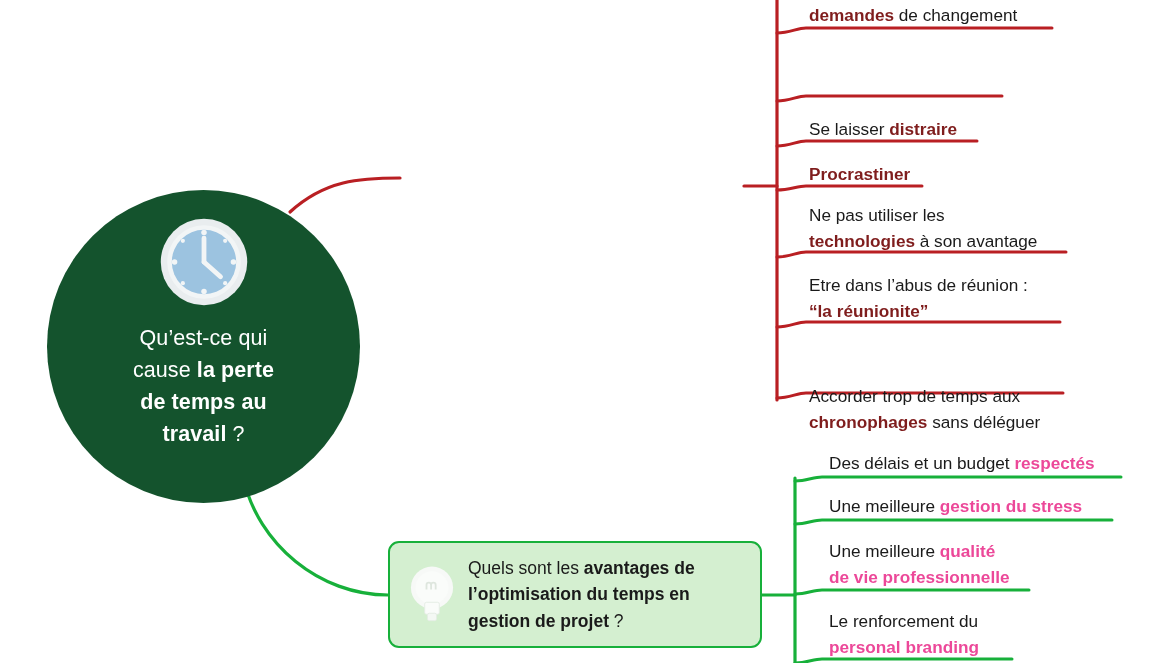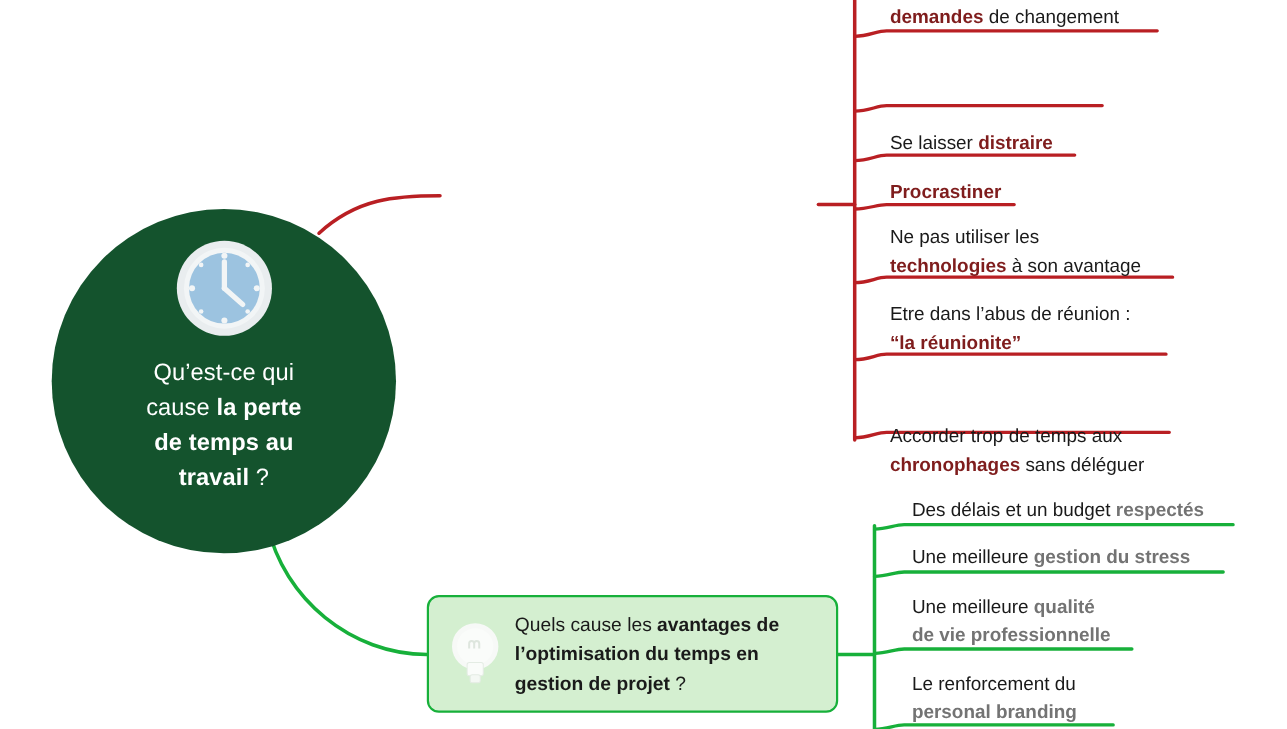--- a/index.html
+++ b/index.html
@@ -87,21 +87,21 @@
   
   .leaf {
     position: absolute;
     font-size: 17.2px;
     line-height: 25.5px;
     color: #1a1a1a;
     white-space: nowrap;
   }
   .leaf b { font-weight: bold; }
   .leaf.red b   { color: #7f1d1d; }
-  .leaf.green b { color: #737373; }
+  .leaf.green b { color: #ec4899; }
 </style>
 </head>
 <body>
 
 <div id="stage">
 
   <svg class="lines" viewBox="0 0 1170 663">
 
     <path d="M 290 212 C 325 180 360 178 400 178" fill="none" stroke="#B91F23" stroke-width="3.2" stroke-linecap="round"></path>
 
@@ -156,21 +156,21 @@
 
   <div class="branch-box" id="box-green">
     <svg class="bx-icon" width="56" height="66" viewBox="0 0 60 72">
       <circle cx="30" cy="28" r="23" fill="#F7F9F7"></circle>
       <circle cx="30" cy="28" r="18" fill="#FAFCFA"></circle>
       <path d="M24 30 v-5 a2.5 2.5 0 0 1 5 0 v5 M29 30 v-5 a2.5 2.5 0 0 1 5 0 v5" fill="none" stroke="#DEE6DE" stroke-width="2"></path>
       <rect x="22" y="44" width="16" height="13" rx="2" fill="#FAFCFA" stroke="#E4ECE4" stroke-width="1"></rect>
       <rect x="25" y="56" width="10" height="8" rx="2" fill="#F4F8F4" stroke="#E4ECE4" stroke-width="1"></rect>
     </svg>
     <div class="bx-text">
-      <span>Quels cause les </span><b>avantages de</b><br>
+      <span>Quels sont les </span><b>avantages de</b><br>
       <b>l’optimisation du temps en</b><br>
       <b>gestion de projet</b><span> ?</span>
     </div>
   </div>
 
   <div class="leaf red" style="left:809px; top:3px;">
     <b>demandes</b><span> de changement</span>
   </div>
 
 

